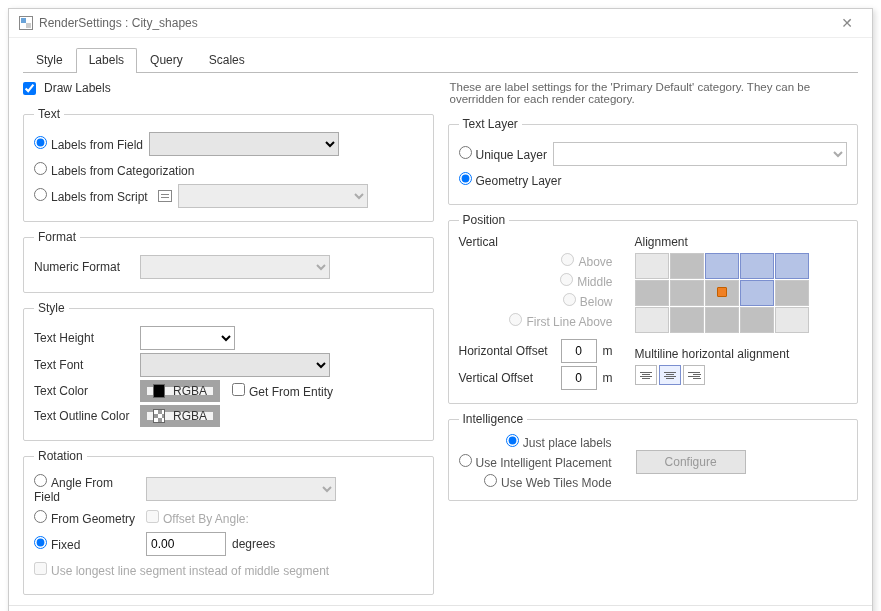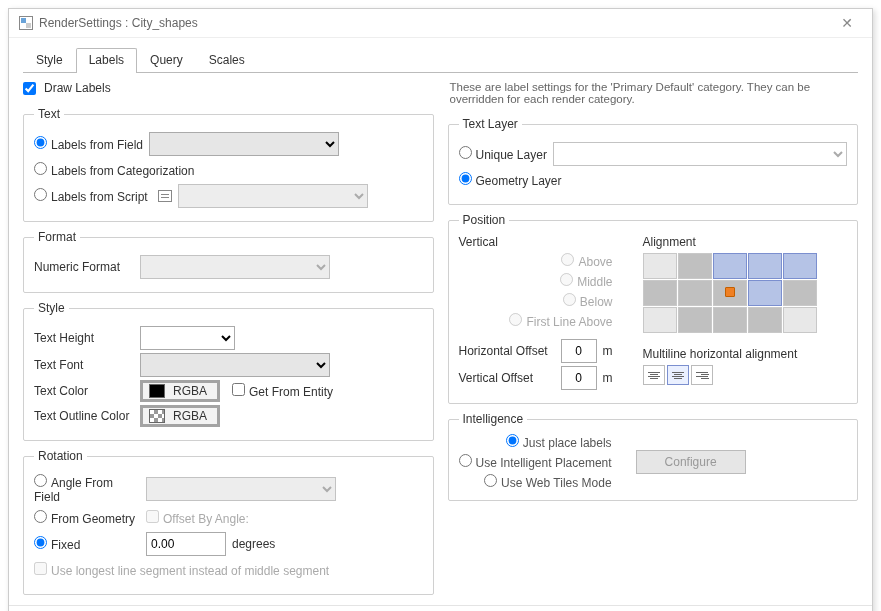--- a/index.html
+++ b/index.html
@@ -93,21 +93,21 @@
     height: 22px;
   }
   select { background: #e6e6e6; }
   select:disabled, input:disabled { background: #e6e6e6; color: #888; }
   .select-wide { width: 190px; }
   .select-med { width: 95px; }
   .num-small { width: 36px; text-align: center; }
   .color-btn {
     display: inline-flex; align-items: center; gap: 8px;
     height: 22px; width: 80px;
-    border: 3px solid #a3a3a3; background: #f3f3f3;
+    border: 7px solid #a3a3a3; background: #f3f3f3;
     padding: 0 6px;
   }
   .swatch { width:16px; height:14px; border:1px solid #666; background:#000; }
   .swatch.checker {
     background-image:
       linear-gradient(45deg,#999 25%,transparent 25%),
       linear-gradient(-45deg,#999 25%,transparent 25%),
       linear-gradient(45deg,transparent 75%,#999 75%),
       linear-gradient(-45deg,transparent 75%,#999 75%);
     background-color:#fff;
@@ -265,21 +265,21 @@
             <label><input type="radio" name="tl" style=""><span>Unique Layer</span></label>
             <select style="flex:1;background:#fff" disabled=""></select>
           </div>
           <div class="row">
             <label><input type="radio" name="tl" checked="" style=""><span>Geometry Layer</span></label>
           </div>
         </fieldset>
 
         <fieldset>
           <legend>Position</legend>
-          <div style="display:flex; gap:30px">
+          <div style="display:flex; gap:22px">
             <div>
               <div style="margin-bottom:4px">Vertical</div>
               <div class="radio-col disabled">
                 <label><input type="radio" disabled="" style=""><span>Above</span></label>
                 <label><input type="radio" disabled="" style=""><span>Middle</span></label>
                 <label><input type="radio" disabled="" style=""><span>Below</span></label>
                 <label><input type="radio" disabled="" style=""><span>First Line Above</span></label>
               </div>
               <div class="row" style="margin-top:10px">
                 <span style="width:96px">Horizontal Offset</span>

